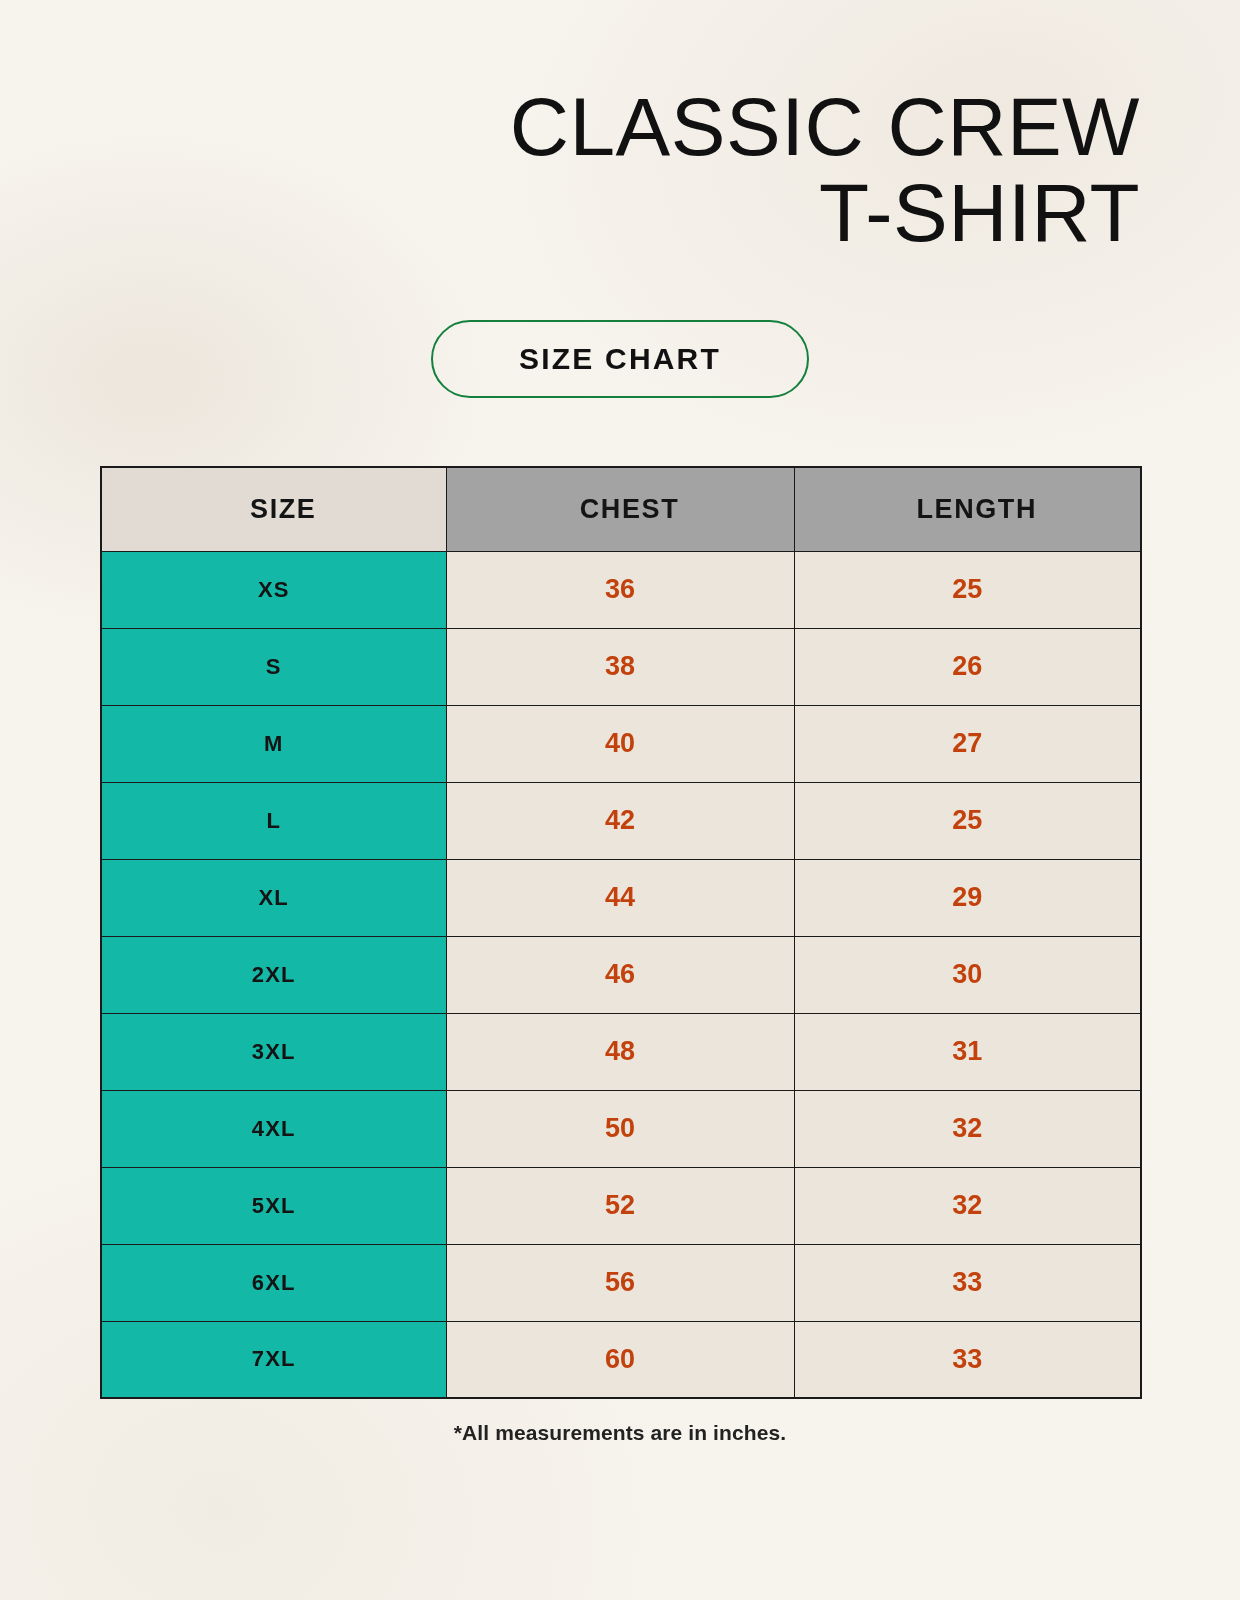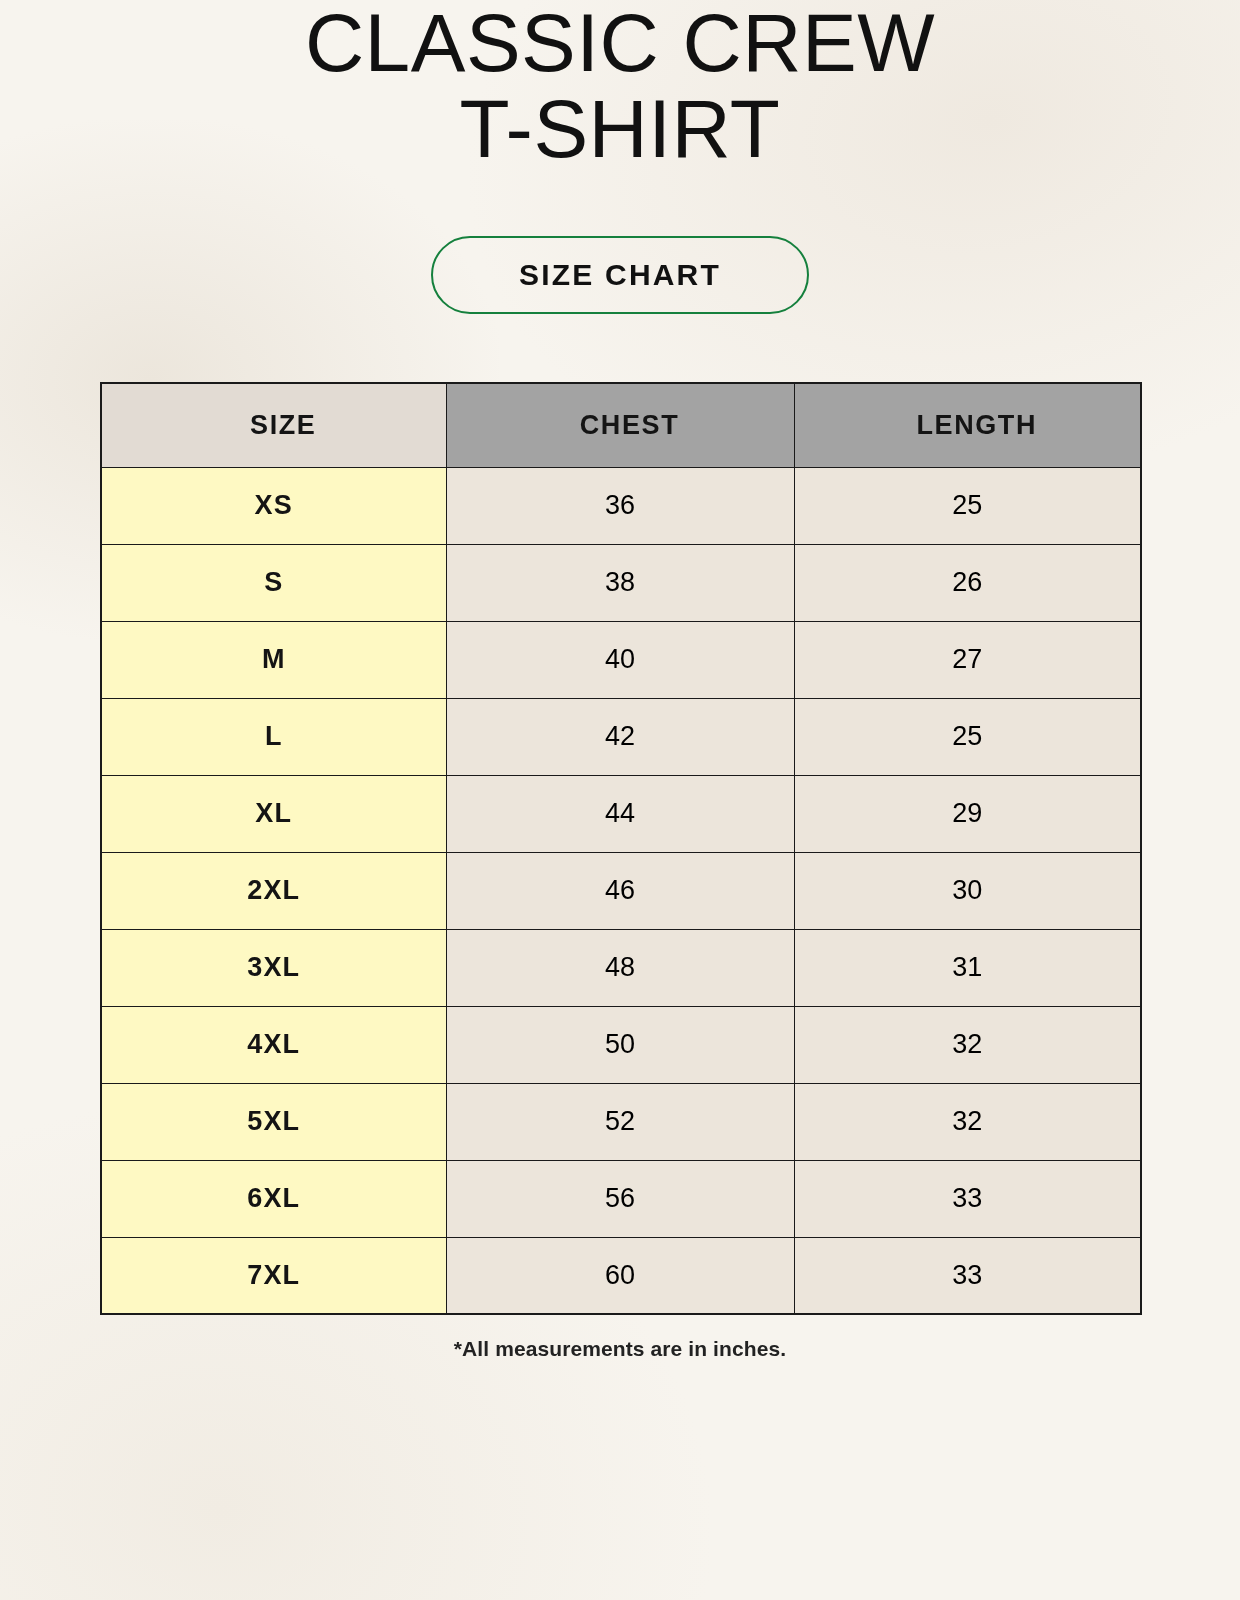--- a/index.html
+++ b/index.html
@@ -48,21 +48,22 @@
   .page {
     position: relative;
     width: 1240px;
     height: 1600px;
     box-sizing: border-box;
     padding: 0 100px;
   }
 
   .title {
     margin: 0;
-    text-align: center;
+    padding-top: 84px;
+    text-align: right;
     font-size: 82px;
     line-height: 1.05;
     letter-spacing: 0.5px;
     font-weight: 400;
     color: #111111;
   }
   .title .line {
     display: block;
   }
 
@@ -107,31 +108,31 @@
     font-size: 27px;
     font-weight: 700;
     letter-spacing: 1.6px;
     color: #141414;
     padding-left: 20px;
   }
   th.head-size { background: #e2dbd3; }
   th.head-measure { background: #a3a3a3; }
 
   td.cell-size {
-    background: #fef9c3;
-    font-size: 27px;
+    background: #14b8a6;
+    font-size: 22px;
     font-weight: 700;
     letter-spacing: 1.2px;
     color: #141414;
   }
   td.cell-value {
     background: #ece5db;
     font-size: 27px;
-    font-weight: 400;
-    color: #000000;
+    font-weight: 700;
+    color: #c2410c;
   }
 
   .footnote {
     width: 1040px;
     text-align: center;
     margin-top: 22px;
     font-size: 21px;
     font-weight: 700;
     color: #222222;
     letter-spacing: 0.1px;

